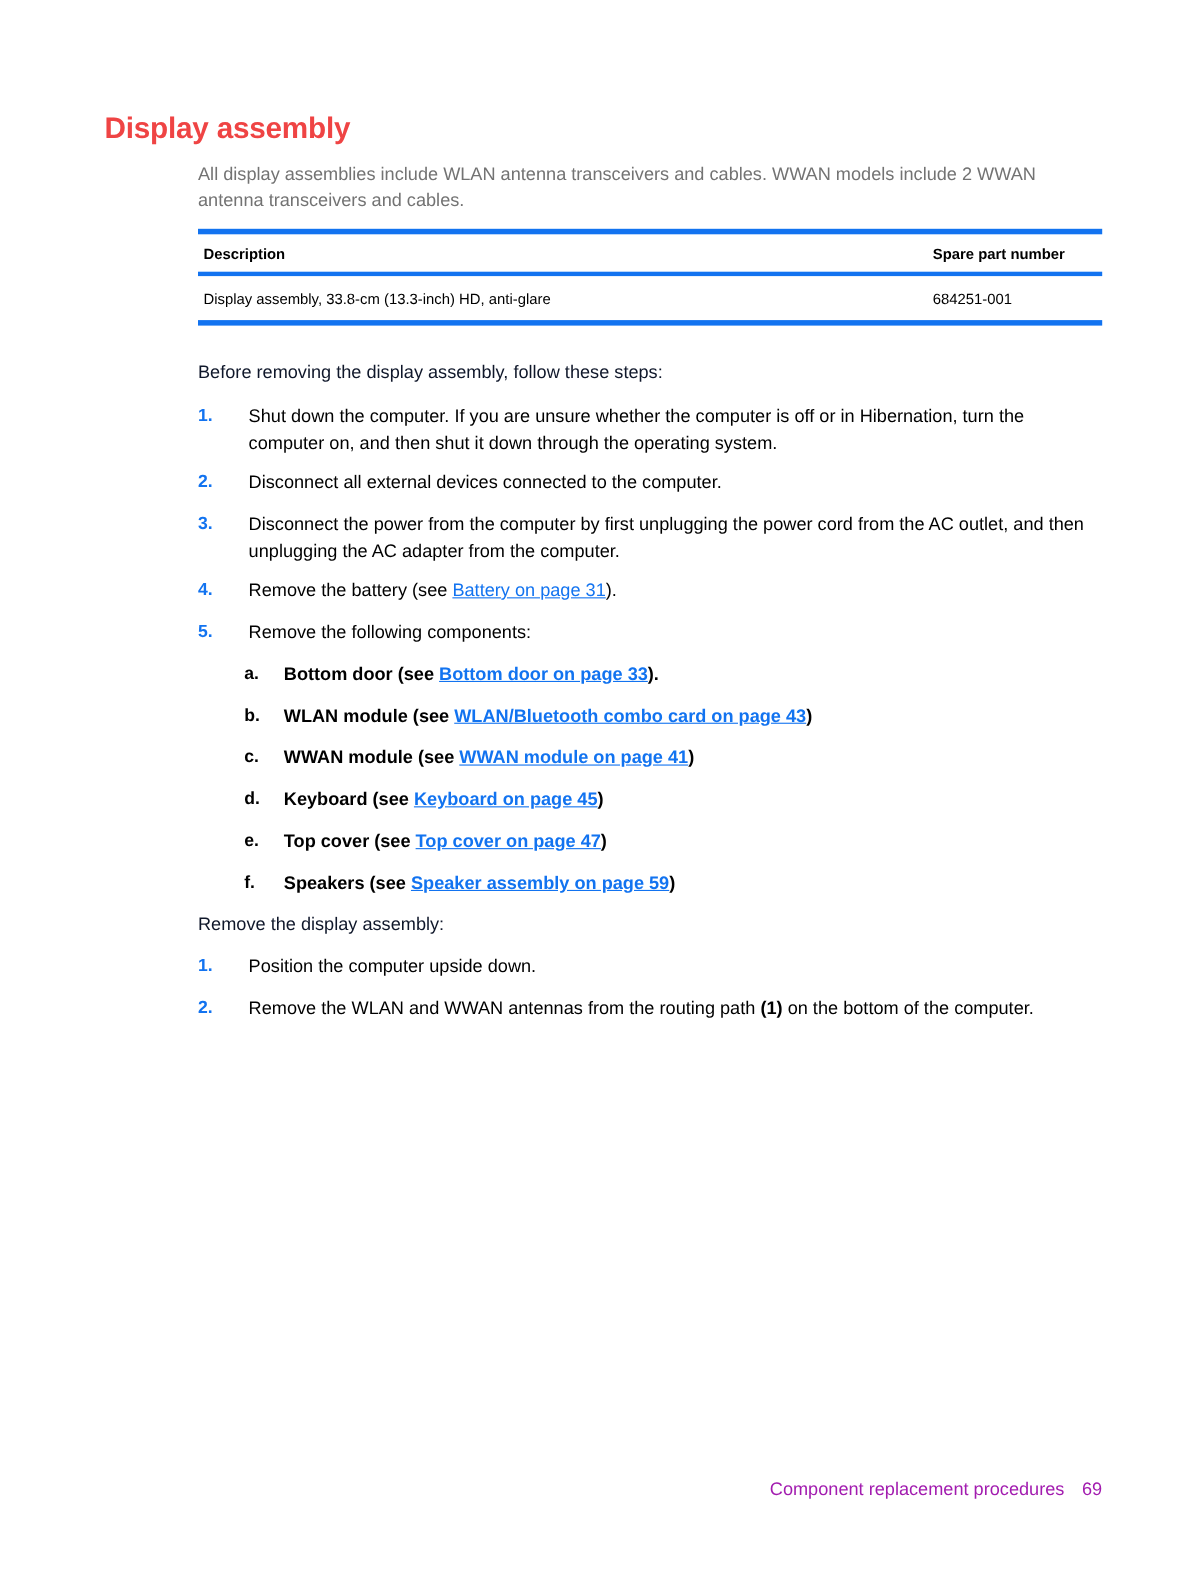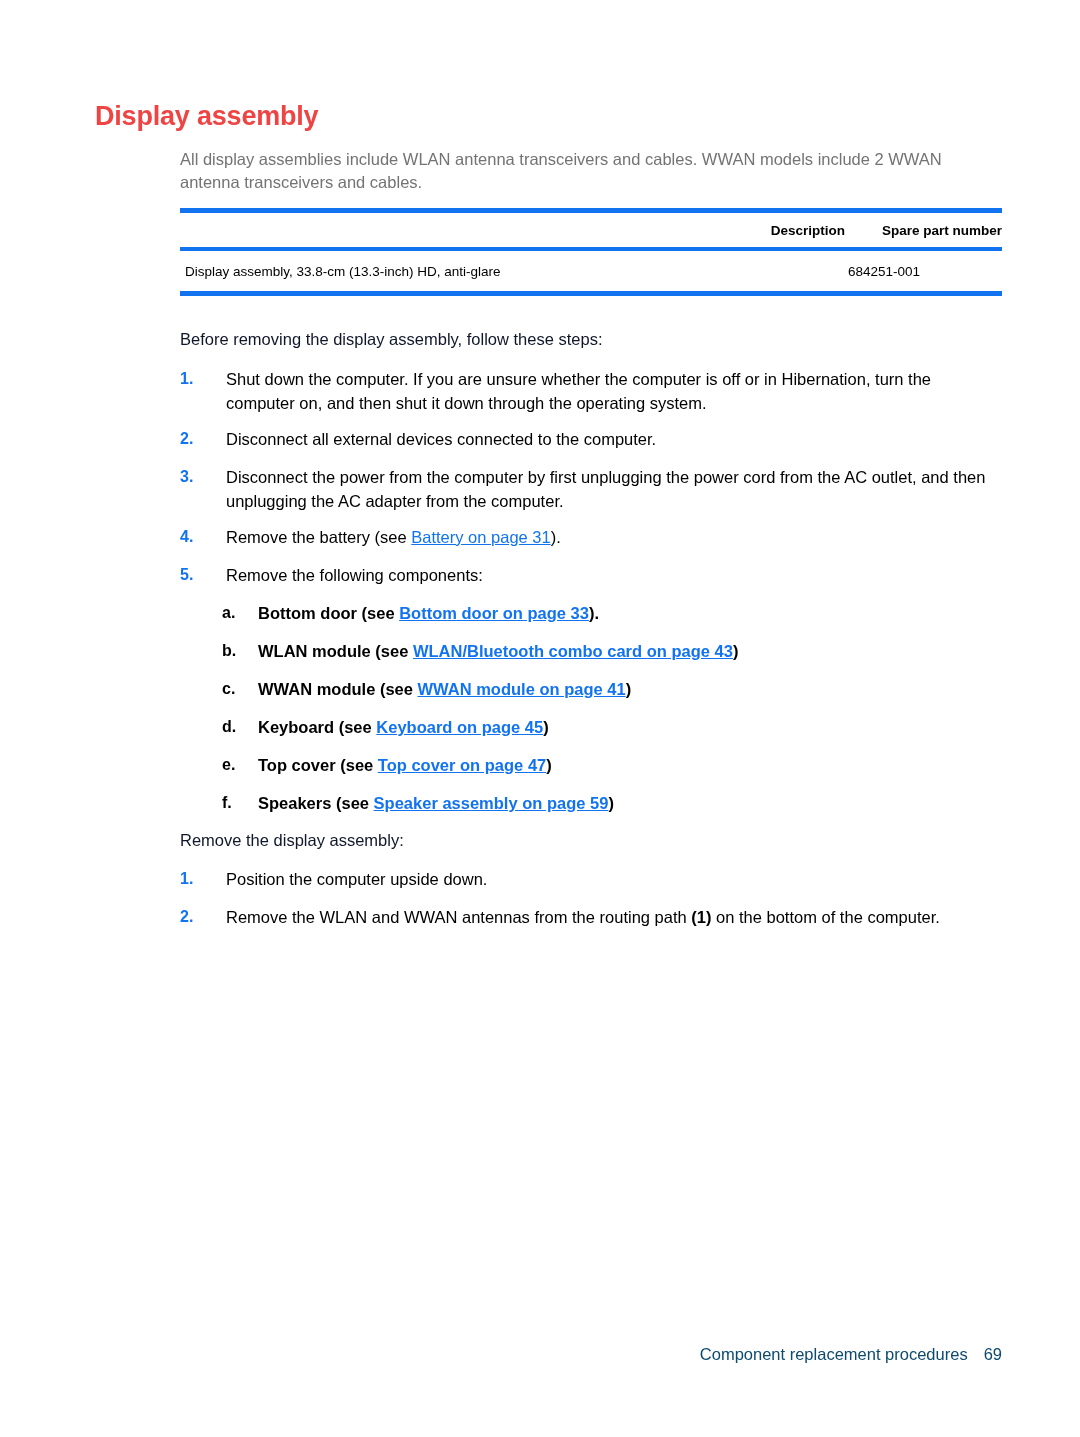--- a/index.html
+++ b/index.html
@@ -78,21 +78,20 @@
   }
   .cell-part {
     flex: 1 1 auto;
     padding-left: 3px;
     font-size: 13.5px;
   }
   .table-header-row .cell-desc,
   .table-header-row .cell-part {
     font-weight: bold;
     font-size: 13.5px;
-    text-align: right;
   }
 
   
   .lead-line {
     position: absolute;
     left: 180px;
     font-size: 16.5px;
     line-height: 23px;
     color: #0f172a;
     white-space: nowrap;
@@ -153,21 +152,21 @@
   .bold-callout { font-weight: bold; }
 
   
   .page-footer {
     position: absolute;
     left: 0;
     top: 1345px;
     width: 1002px;
     text-align: right;
     font-size: 16.5px;
-    color: #0c4a6e;
+    color: #a21caf;
   }
   .page-footer .footer-label { }
   .page-footer .footer-pageno { margin-left: 16px; }
 </style>
 </head>
 <body>
 
 <div class="page">
 
   <div class="chapter-heading">Display assembly</div>

